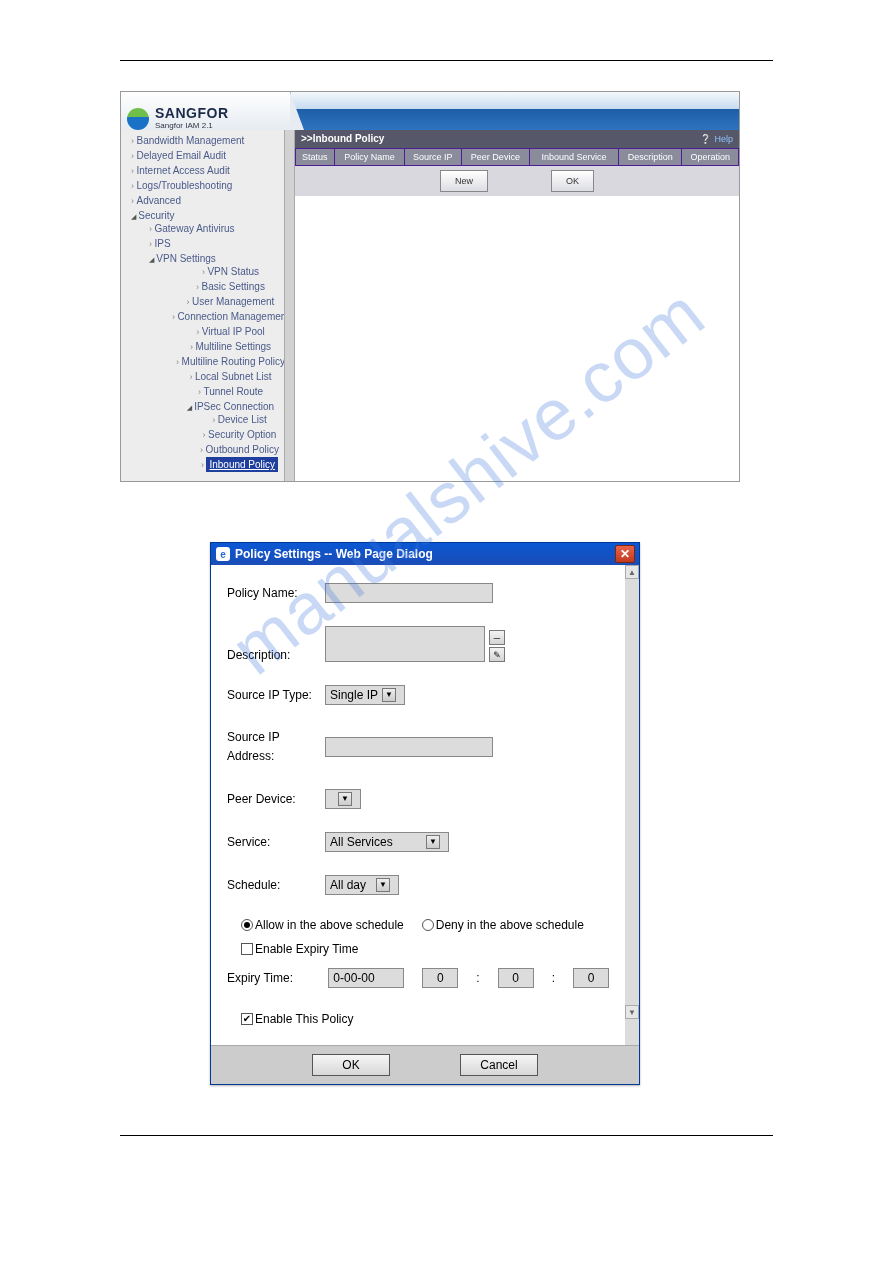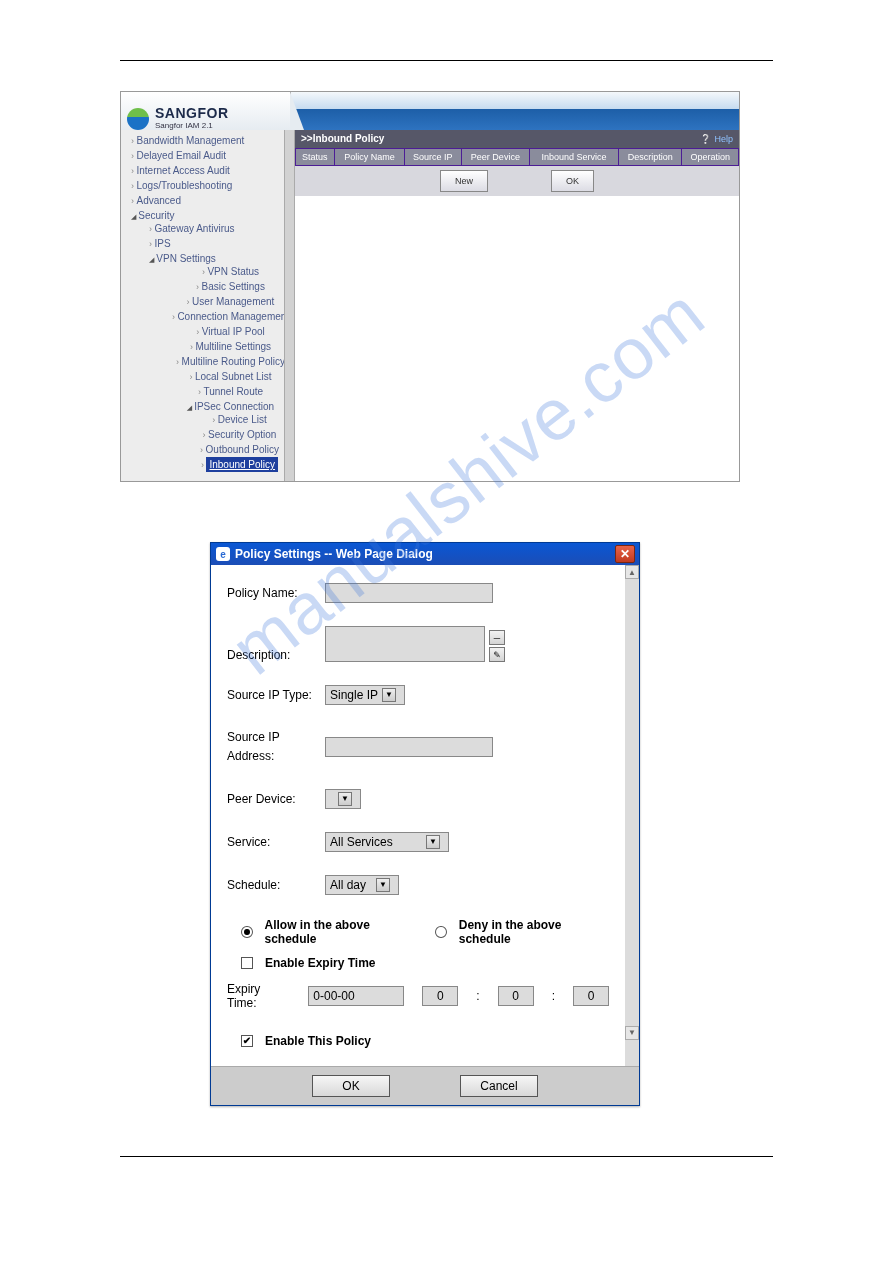--- a/index.html
+++ b/index.html
@@ -93,25 +93,25 @@
   .text-input, .textarea-input, .select-input {
     background: #dcdcdc; border: 1px solid #888; height: 20px; padding: 0 4px; font-size: 12px;
   }
   .text-input.w1 { width: 168px; }
   .textarea-input { width: 160px; height: 36px; resize: none; }
   .desc-btns { display: flex; flex-direction: column; margin-left: 4px; gap: 2px; }
   .tinybtn { width: 16px; height: 15px; background: linear-gradient(#f2f2f2,#d4d4d4); border: 1px solid #777; font-size: 9px; cursor: pointer; display:flex;align-items:center;justify-content:center;}
   .select-input { display: inline-flex; align-items: center; justify-content: space-between; min-width: 74px; padding-right: 8px; }
   .select-input .caret { display:inline-block; width:14px; height:14px; background: linear-gradient(#eee,#ccc); border:1px solid #777; margin-left:4px; font-size: 8px; text-align:center; line-height:12px; }
   .radio-row { display: flex; align-items: center; gap: 18px; padding-left: 14px; margin: 6px 0 10px 0; }
-  .radio-row label, .check-row label { display: inline-flex; align-items: center; gap: 12px; font-weight: bold; }
+  .radio-row label, .check-row label { display: inline-flex; align-items: center; gap: 2px; }
   .check-row { padding-left: 14px; margin-bottom: 10px; }
   .expiry-row { display: flex; gap: 18px; }
   .expiry-row .sm { width: 36px; text-align: center; }
-  .expiry-row .date { width: 96px; }
+  .expiry-row .date { width: 76px; }
   .dlg-footer { background: #ccc; padding: 8px; display: flex; justify-content: center; gap: 70px; border-top: 1px solid #aaa;}
   .dlg-btn { width: 78px; height: 22px; background: linear-gradient(#f6f6f6,#d8d8d8); border: 1px solid #555; font-size: 12px; cursor: pointer; }
   .fake-radio { width:12px; height:12px; border:1px solid #555; border-radius:50%; display:inline-block; position:relative; background:#fff;}
   .fake-radio.checked::after{content:""; position:absolute; inset:2px; background:#000; border-radius:50%;}
   .fake-check { width:12px; height:12px; border:1px solid #555; background:#fff; display:inline-flex; align-items:center; justify-content:center; font-size:10px; color:#000;}
 
   
   .watermark {
     position: absolute; left: 180px; top: 440px; font-size: 72px; color: rgba(60,120,220,0.28);
     transform: rotate(-38deg); pointer-events: none; letter-spacing: 1px; font-weight: 400;

